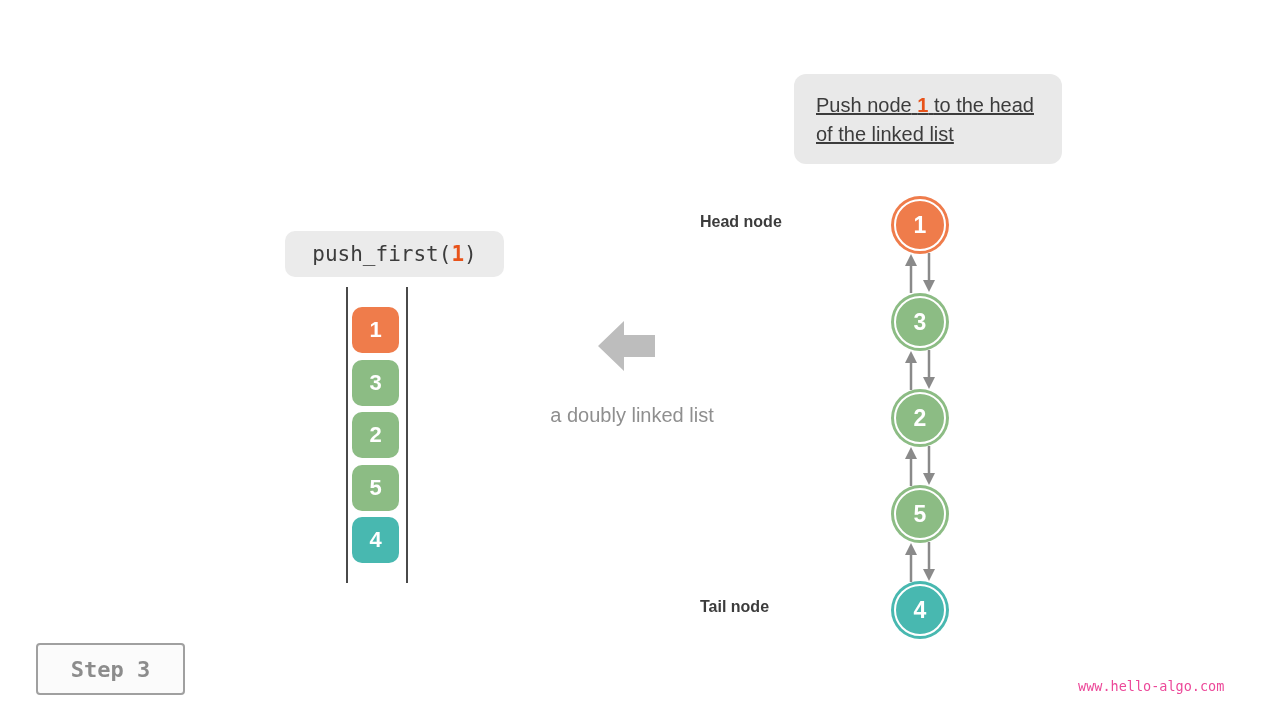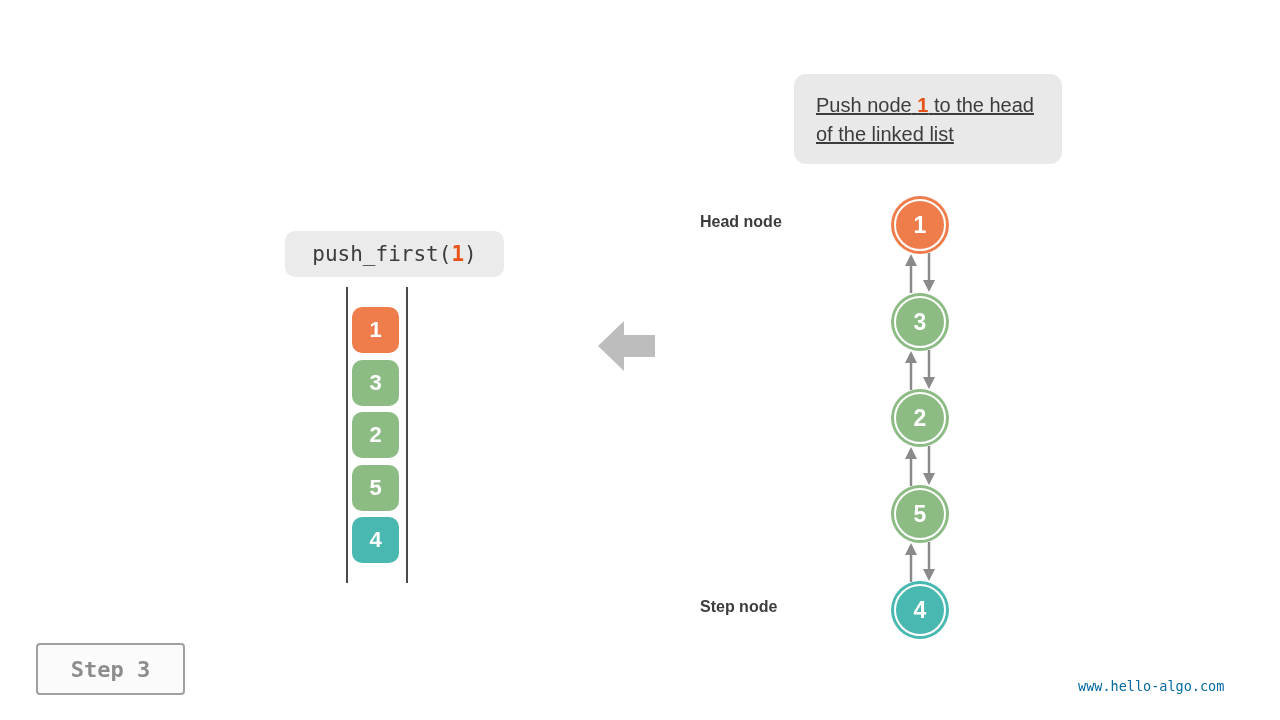--- a/index.html
+++ b/index.html
@@ -72,21 +72,21 @@
     display:flex; align-items:center; justify-content:center;
     font-family:"DejaVu Sans Mono", monospace;
     font-size:22px; font-weight:bold; color:#8c8c8c;
     white-space:pre;
   }
 
   
   .watermark {
     left:1078px; top:678px;
     font-family:"DejaVu Sans Mono", monospace;
-    font-size:13.5px; color:#0369a1;
+    font-size:13.5px; color:#ec4899;
   }
 </style>
 </head>
 <body>
 
 <div class="abs callout"><span>Push node</span> <span class="hl">1</span> <span>to the head of the linked list</span></div>
 
 <div class="abs codebox"><span>push_first(</span><span class="hl">1</span><span>)</span></div>
 
 <div class="abs rail rail-left"></div>
@@ -96,24 +96,25 @@
 <div class="abs stack-item" style="top: 360px; --c: #8cbc84;">3</div>
 <div class="abs stack-item" style="top: 412px; --c: #8cbc84;">2</div>
 <div class="abs stack-item" style="top: 465px; --c: #8cbc84;">5</div>
 <div class="abs stack-item" style="top: 517px; --c: #48b8b0;">4</div>
 
 <svg class="abs" style="left:598px; top:320px" width="57" height="52" viewBox="0 0 57 52">
   <polygon points="0,26 26,1 26,15 57,15 57,37 26,37 26,51" fill="#bdbdbd"></polygon>
 </svg>
 
 <div class="abs caption">
+  <div>a doubly linked list</div>
 </div>
 
 <div class="abs side-label" style="top:213px">Head node</div>
-<div class="abs side-label" style="top:598px">Step node</div>
+<div class="abs side-label" style="top:598px">Tail node</div>
 
 <div class="abs ll-node" style="top: 199px; --c: #ef7c4b;">1</div>
 <div class="abs ll-node" style="top: 296px; --c: #8cbc84;">3</div>
 <div class="abs ll-node" style="top: 392px; --c: #8cbc84;">2</div>
 <div class="abs ll-node" style="top: 488px; --c: #8cbc84;">5</div>
 <div class="abs ll-node" style="top: 584px; --c: #48b8b0;">4</div>
 
 <svg class="abs pair-arrow" style="top:253px" viewBox="0 0 44 40">
   <line x1="13" y1="40" x2="13" y2="10" stroke="#8a8a8a" stroke-width="2.5"></line>
   <polygon points="13,1 7,13 19,13" fill="#8a8a8a"></polygon>

